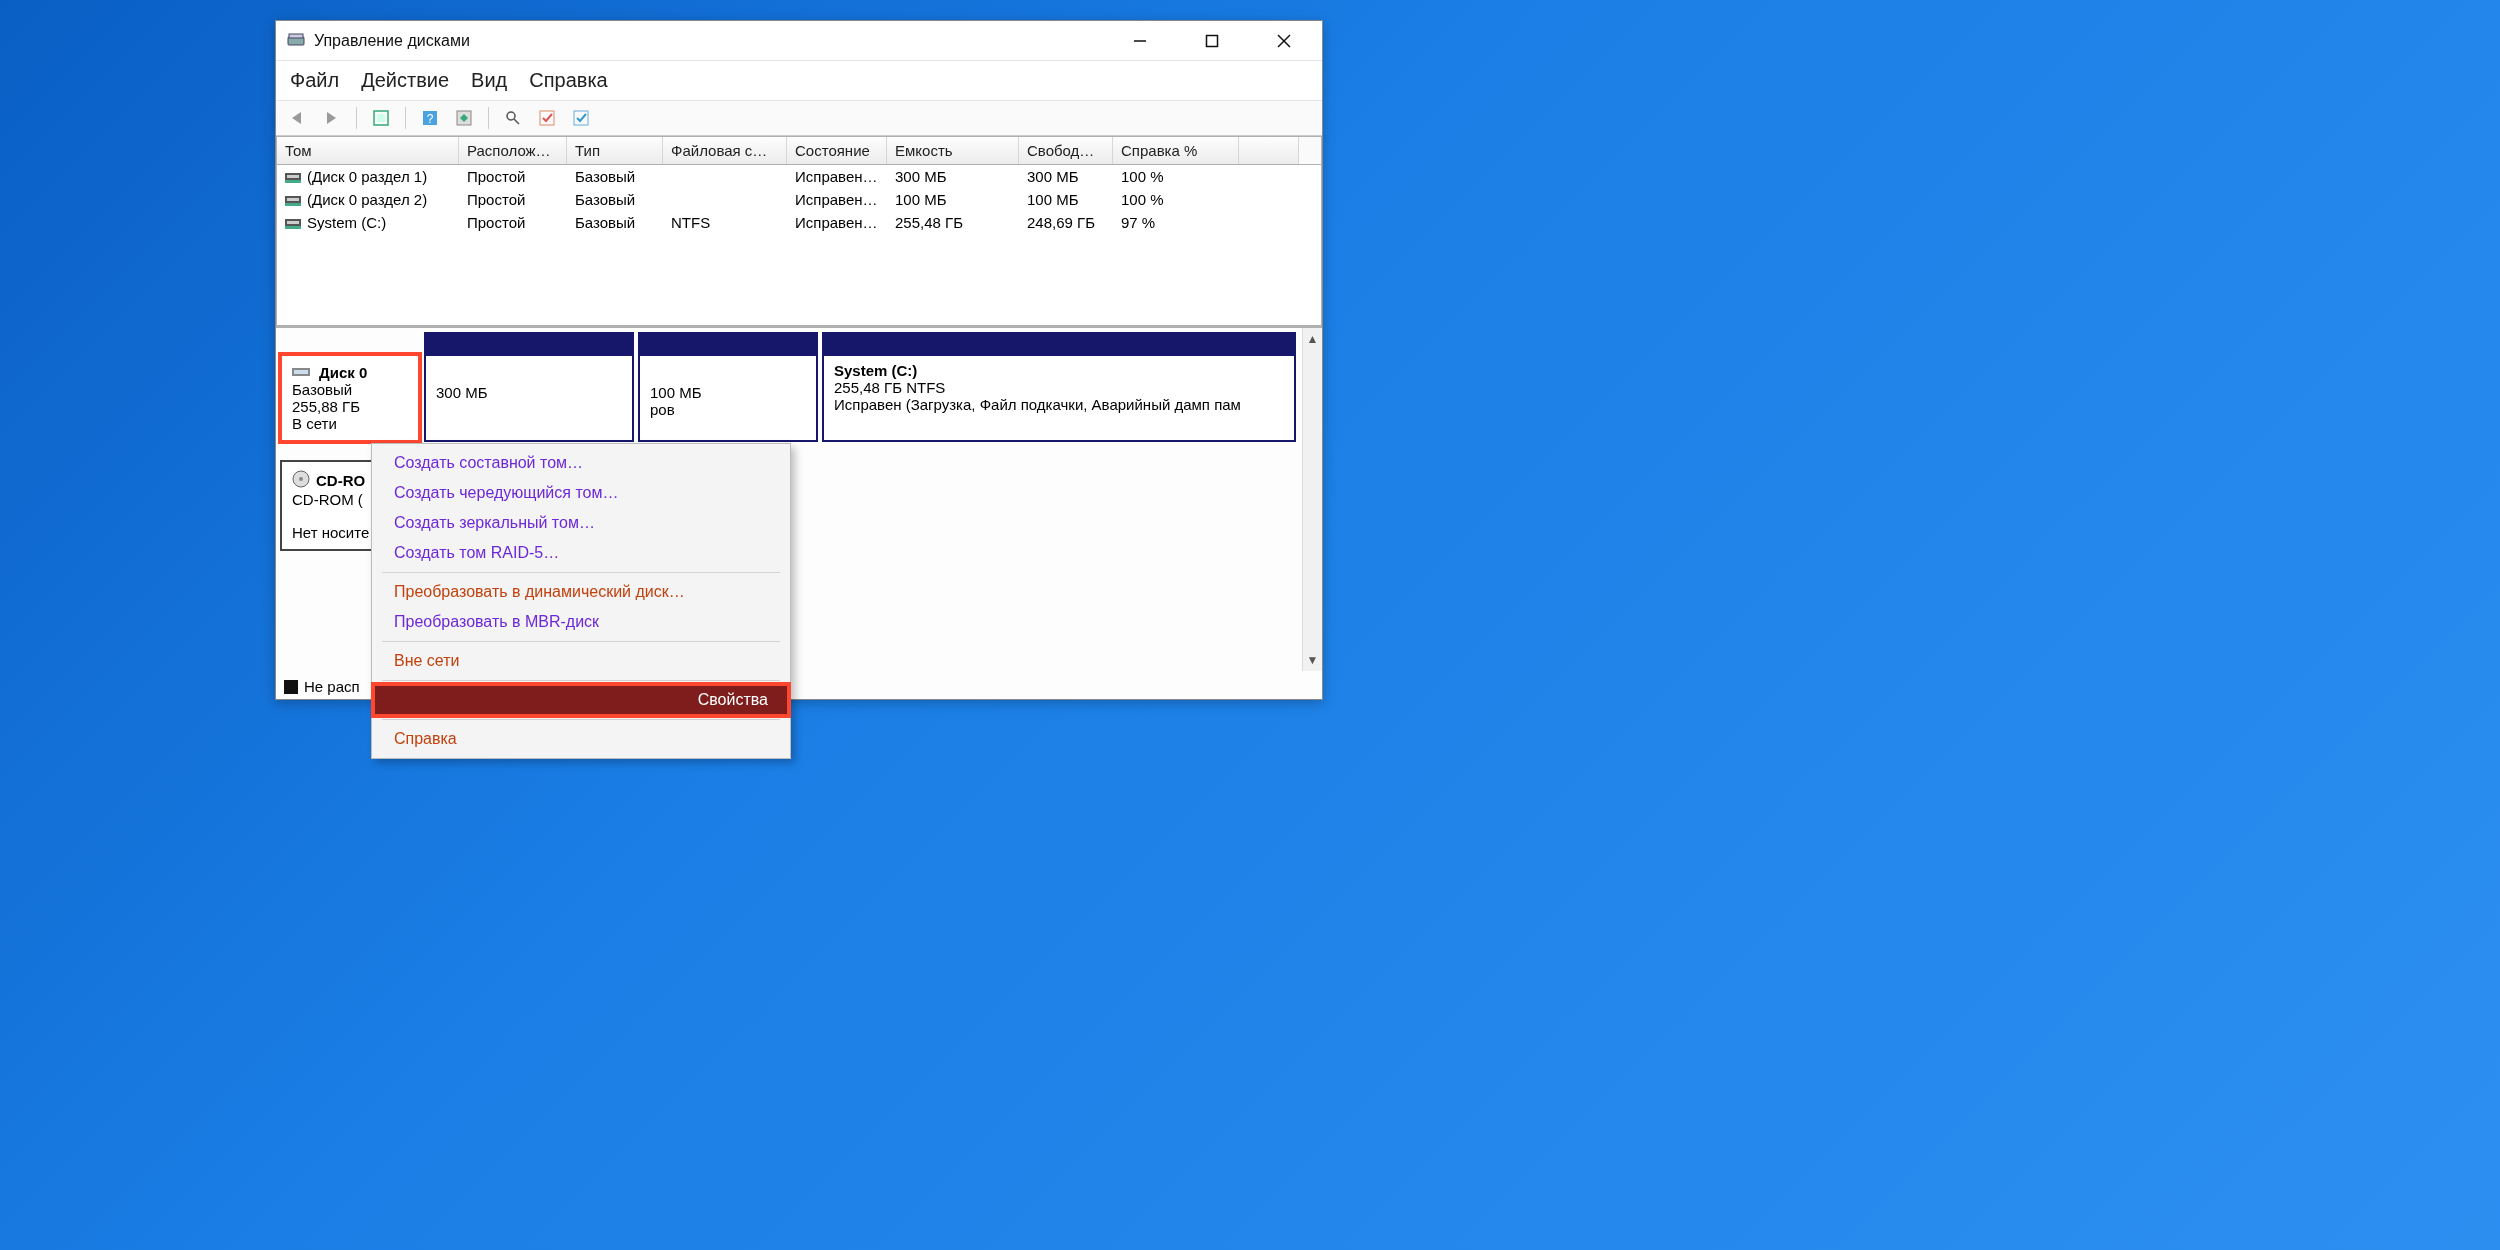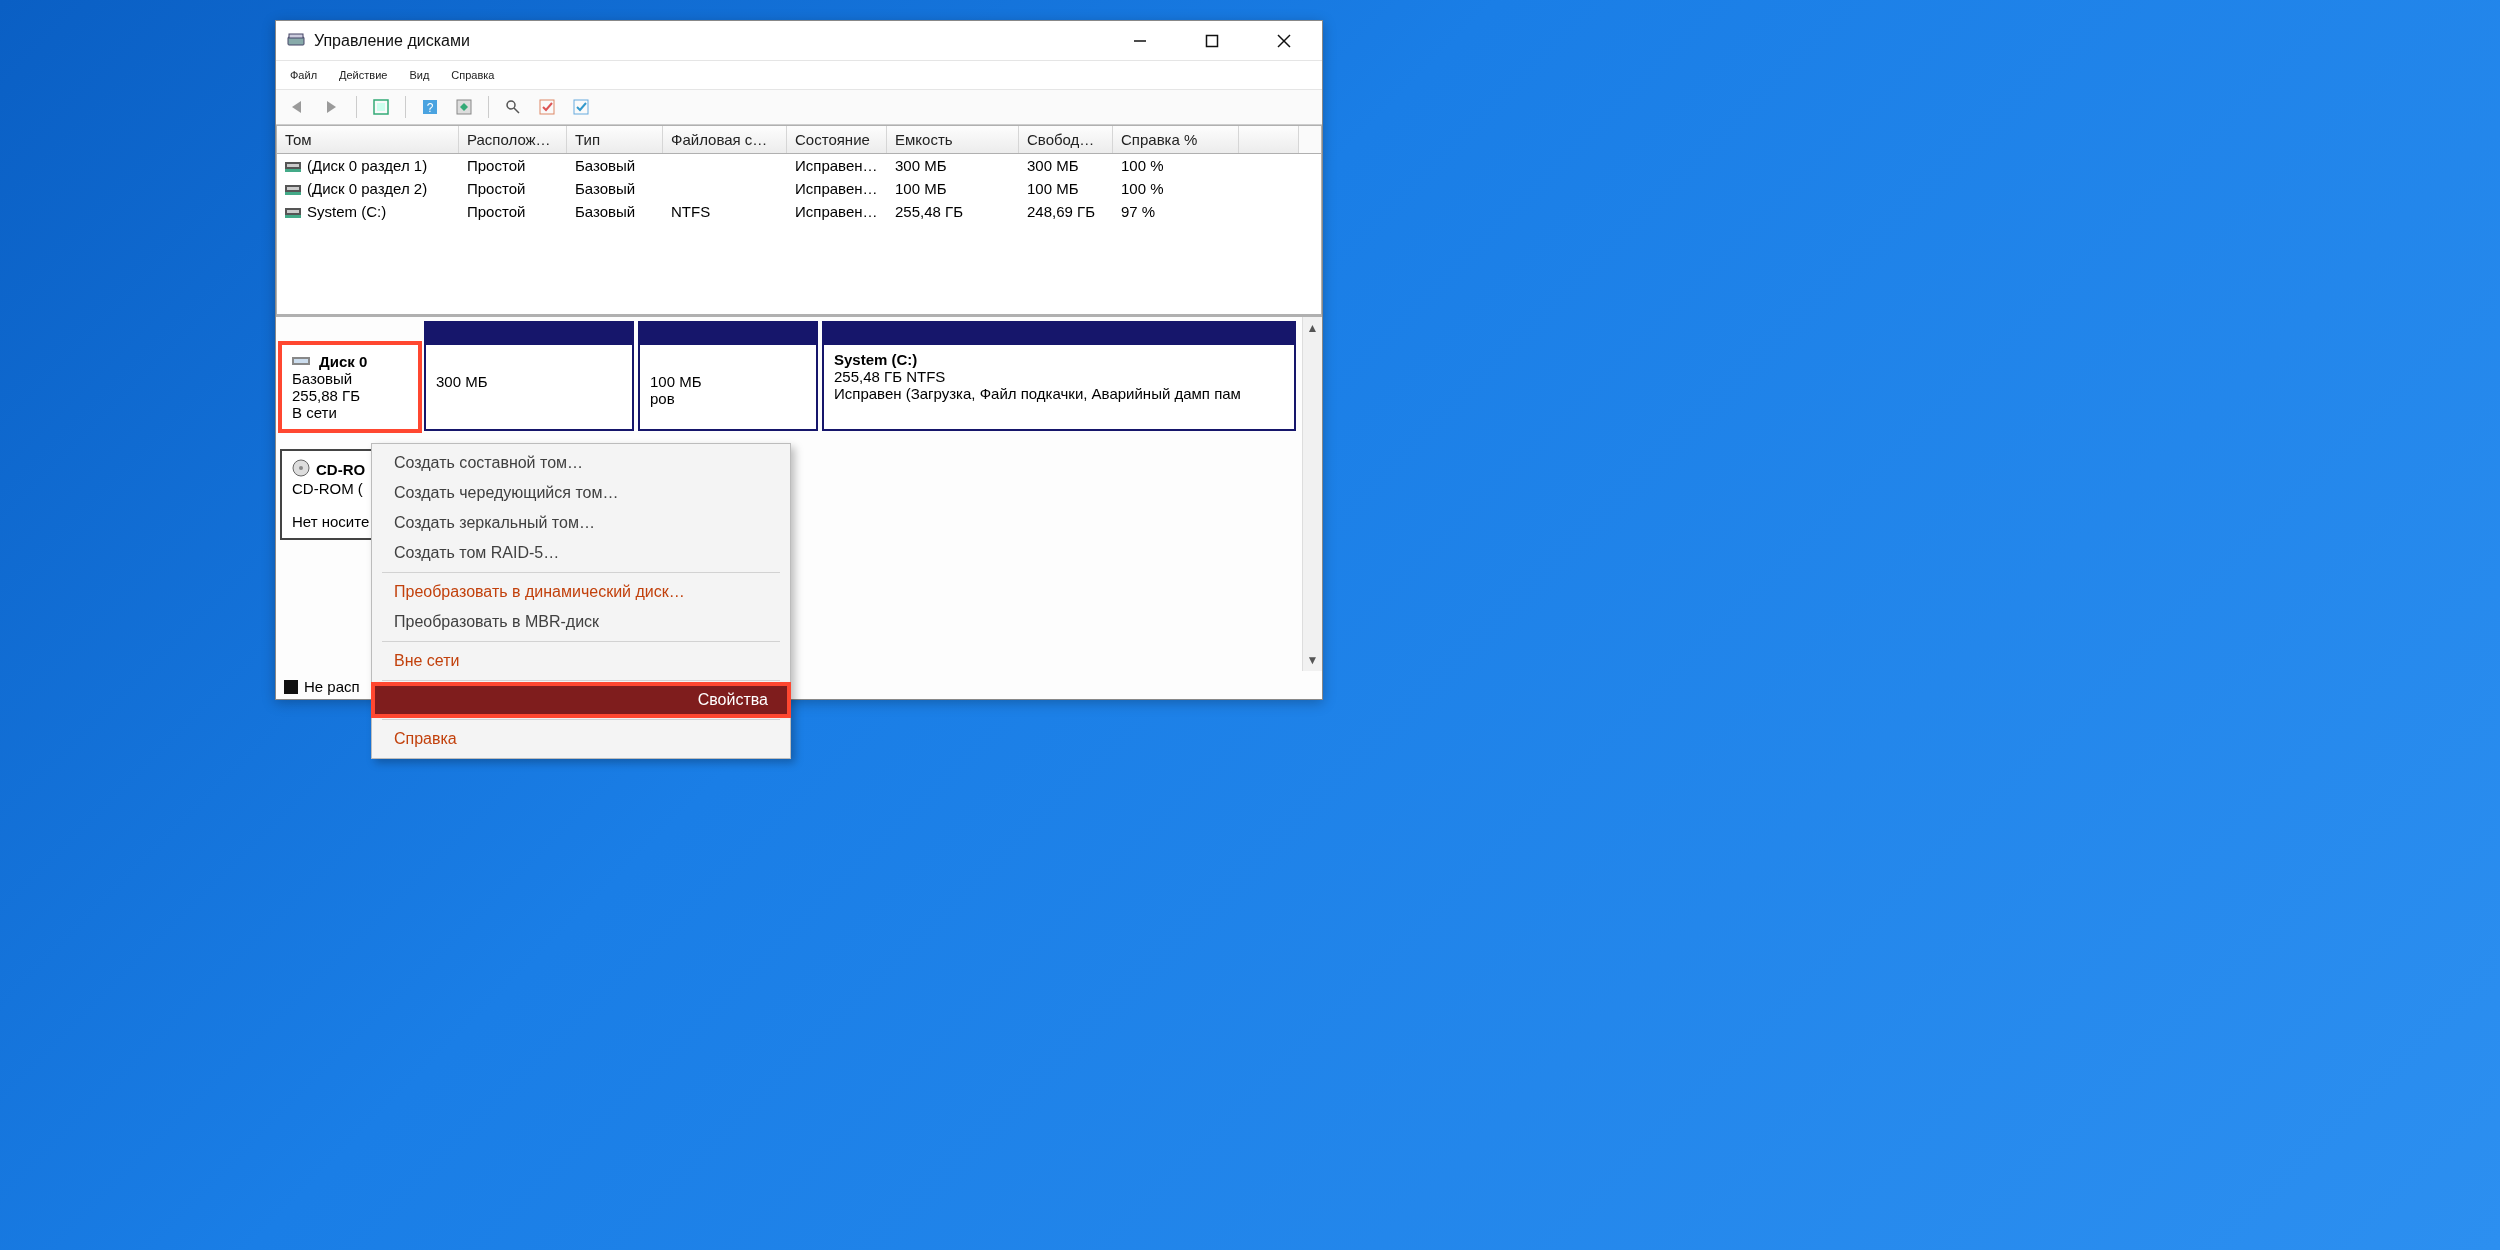--- a/index.html
+++ b/index.html
@@ -36,21 +36,21 @@
   .titlebar .app-icon {
     width: 20px; height: 20px; margin-right: 8px;
     display: inline-flex; align-items: center; justify-content: center;
   }
   .titlebar .title { font-size: 16px; color: #111; }
   .win-controls { margin-left: auto; display: flex; gap: 28px; padding-right: 6px;}
   .win-controls .ctrl { width: 44px; height: 30px; display:flex; align-items:center; justify-content:center; color:#111;}
   .menubar {
     padding: 6px 12px;
     display:flex; gap: 18px;
-    font-size:11px;
+    font-size:20px;
     border-bottom:1px solid #e5e5e5;
   }
   .menubar span { padding:2px 2px; color:#222; cursor:default;}
   .toolbar {
     padding: 4px 8px;
     display:flex; gap:6px; align-items:center;
     border-bottom:1px solid #ccc;
     background:#fafafa;
   }
   .toolbar .ticon {
@@ -166,21 +166,21 @@
     box-shadow: 4px 4px 8px rgba(0,0,0,0.25);
     padding:4px 2px;
     z-index:10;
   }
   .ctxmenu .mi {
     padding:6px 20px;
     font-size:16px;
     color:#c2410c;
     cursor:default;
   }
-  .ctxmenu .mi.disabled { color:#404040; }
+  .ctxmenu .mi.disabled { color:#6d28d9; }
   .ctxmenu .sep { height:1px; background:#d2d2d2; margin:4px 8px;}
   .ctxmenu .mi.highlight {
     background:#7f1d1d;
     color:#fff;
     outline:4px solid #ff4730;
     outline-offset:-1px;
     text-align:right;
   }
 </style>
 </head>

